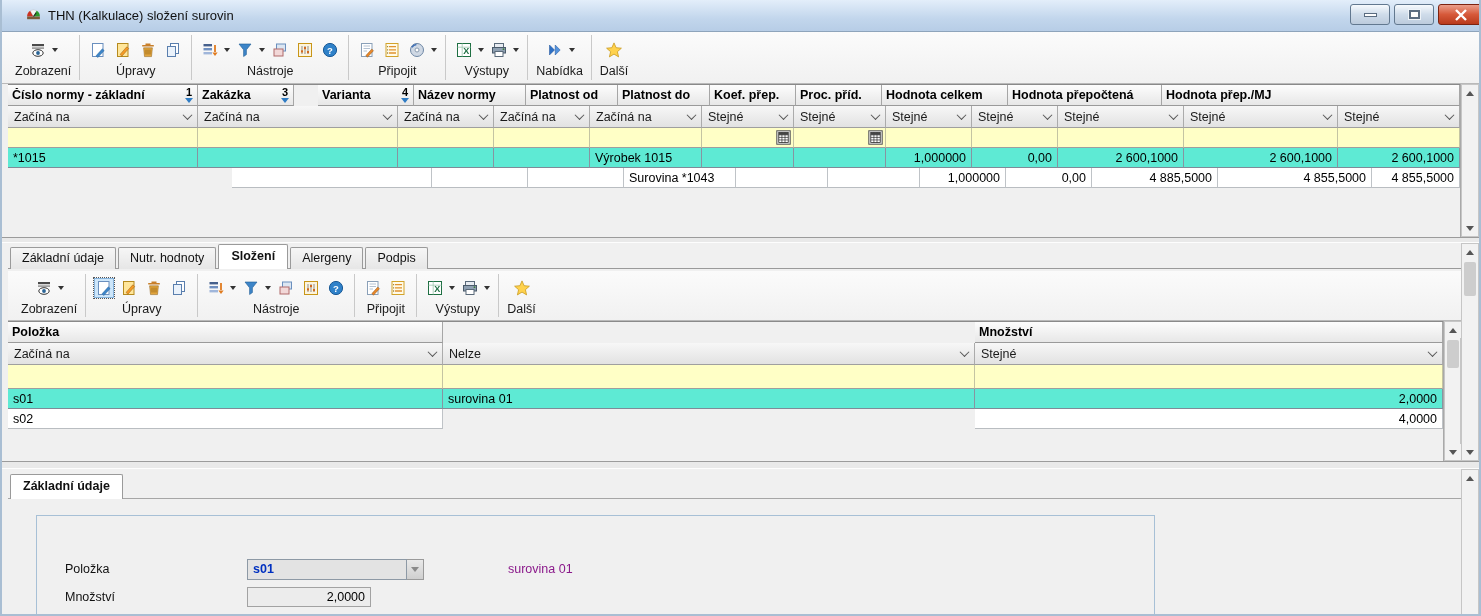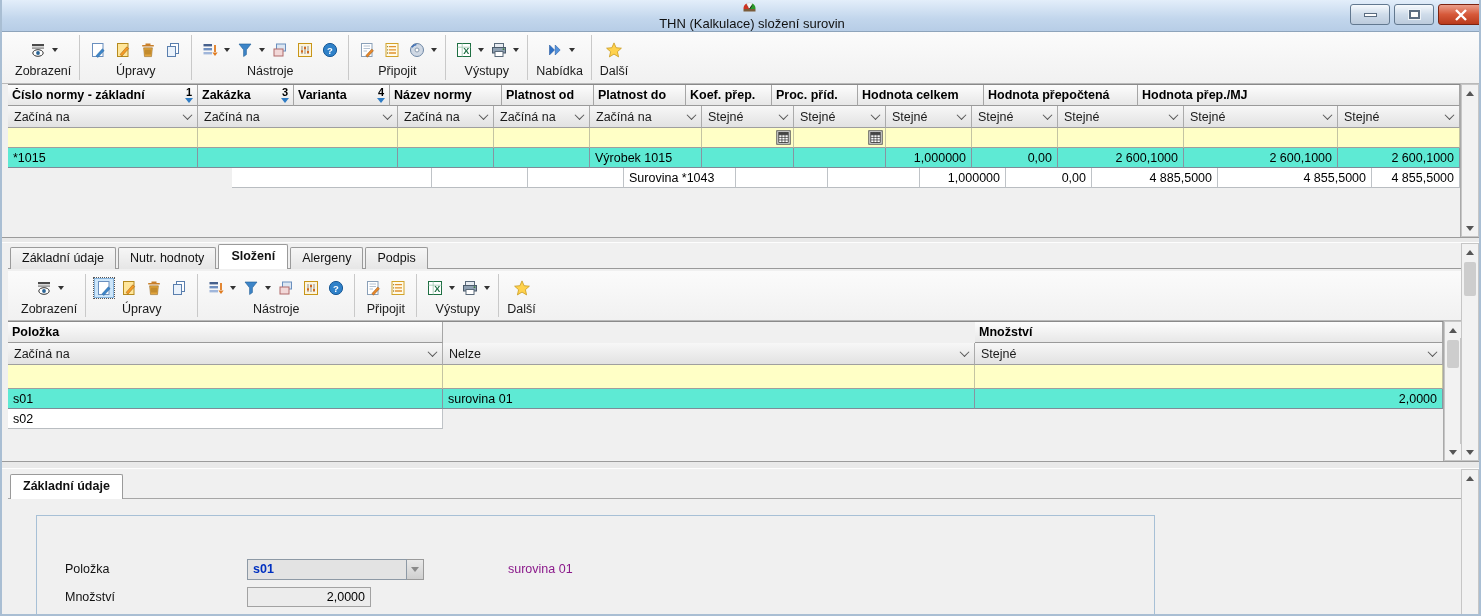--- a/index.html
+++ b/index.html
@@ -2,21 +2,21 @@
 <html><head>
 <meta charset="utf-8">
 <style>
   * { margin:0; padding:0; box-sizing:border-box; }
   body { font-family:"Liberation Sans", sans-serif; background:#888; }
   #win { position:relative; width:1481px; height:616px; overflow:hidden; background:#f0f0f0;
          border-left:2px solid #a9bed3; border-right:2px solid #a9bed3; border-bottom:2px solid #a9bed3; }
 
   
   .titlebar { height:32px; background:linear-gradient(#e3eefa,#c2d6ec 60%,#b7cde6);
-              border-bottom:1px solid #8ea4bb; display:flex; align-items:center; padding-left:23px; position:relative;flex-direction:column; }
+              border-bottom:1px solid #8ea4bb; display:flex; align-items:center; padding-left:23px; position:relative; }
   .title-icon { width:17px; height:17px; margin-right:6px; }
   .title-text { font-size:13px; color:#111; }
   .winbtns { position:absolute; top:4px; left:1348px; display:flex; gap:4px; }
   .wbtn { width:40px; height:21px; border:1px solid #5e7darkened; border:1px solid #62788f; border-radius:3px;
           background:linear-gradient(#f7fafd,#cfdcea 50%,#bccbdc); display:flex; align-items:center; justify-content:center; }
   .wbtn .mini { width:13px; height:4px; background:#fdfdfd; border:1px solid #5a6c80; }
   .wbtn .maxi { width:11px; height:9px; background:#fdfdfd; border:2px solid #5a6c80; outline:1px solid #eef3f8; }
   .wbtn.close { width:46px; background:linear-gradient(#eb9f8b,#d6593a 50%,#b93a1c); border-color:#7c2310; }
   .wbtn.close svg { width:14px; height:12px; }
 
@@ -299,21 +299,21 @@
               <span class="sarr"></span>
             </span>
           </div>
           <div class="g-cell g-hc" style="width: 96px;">
             <span class="hlbl">Zakázka</span>
             <span class="sortblk">
               <span class="snum">3</span>
               <span class="sarr"></span>
             </span>
           </div>
-          <div class="g-cell g-hc" style="width: 96px;">
+          <div class="g-cell g-hc" style="width: 96px; margin-left: 24px;">
             <span class="hlbl">Varianta</span>
             <span class="sortblk">
               <span class="snum">4</span>
               <span class="sarr"></span>
             </span>
           </div>
           <div class="g-cell g-hc" style="width: 112px;">
             <span class="hlbl">Název normy</span>
           </div>
           <div class="g-cell g-hc" style="width: 92px;">
@@ -650,20 +650,21 @@
               <div class="g-cell g-sc" style="flex: 1 1 0%;"></div>
             </div>
             <div class="g-row g-data selected">
               <div class="g-cell g-dc" style="width: 435px;">s01</div>
               <div class="g-cell g-dc" style="width: 532px;">surovina 01</div>
               <div class="g-cell g-dc num" style="flex: 1 1 0%;">2,0000</div>
             </div>
             <div class="g-row g-data">
               <div class="g-cell g-dc" style="width: 435px;">s02</div>
               <div class="g-cell g-dc" style="width: 532px; margin-top: 20px;">surovina 02</div>
+              <div class="g-cell g-dc num" style="flex: 1 1 0%;">4,0000</div>
             </div>
             <div class="g-fill"></div>
           </div>
         <div class="vscroll" style="width:17px;">
           <div class="sbtn">
               <span class="tri-up"></span>
             </div>
           <div class="sthumb" style="height:28px;"></div>
           <div class="sspace"></div>
           <div class="sbtn">

